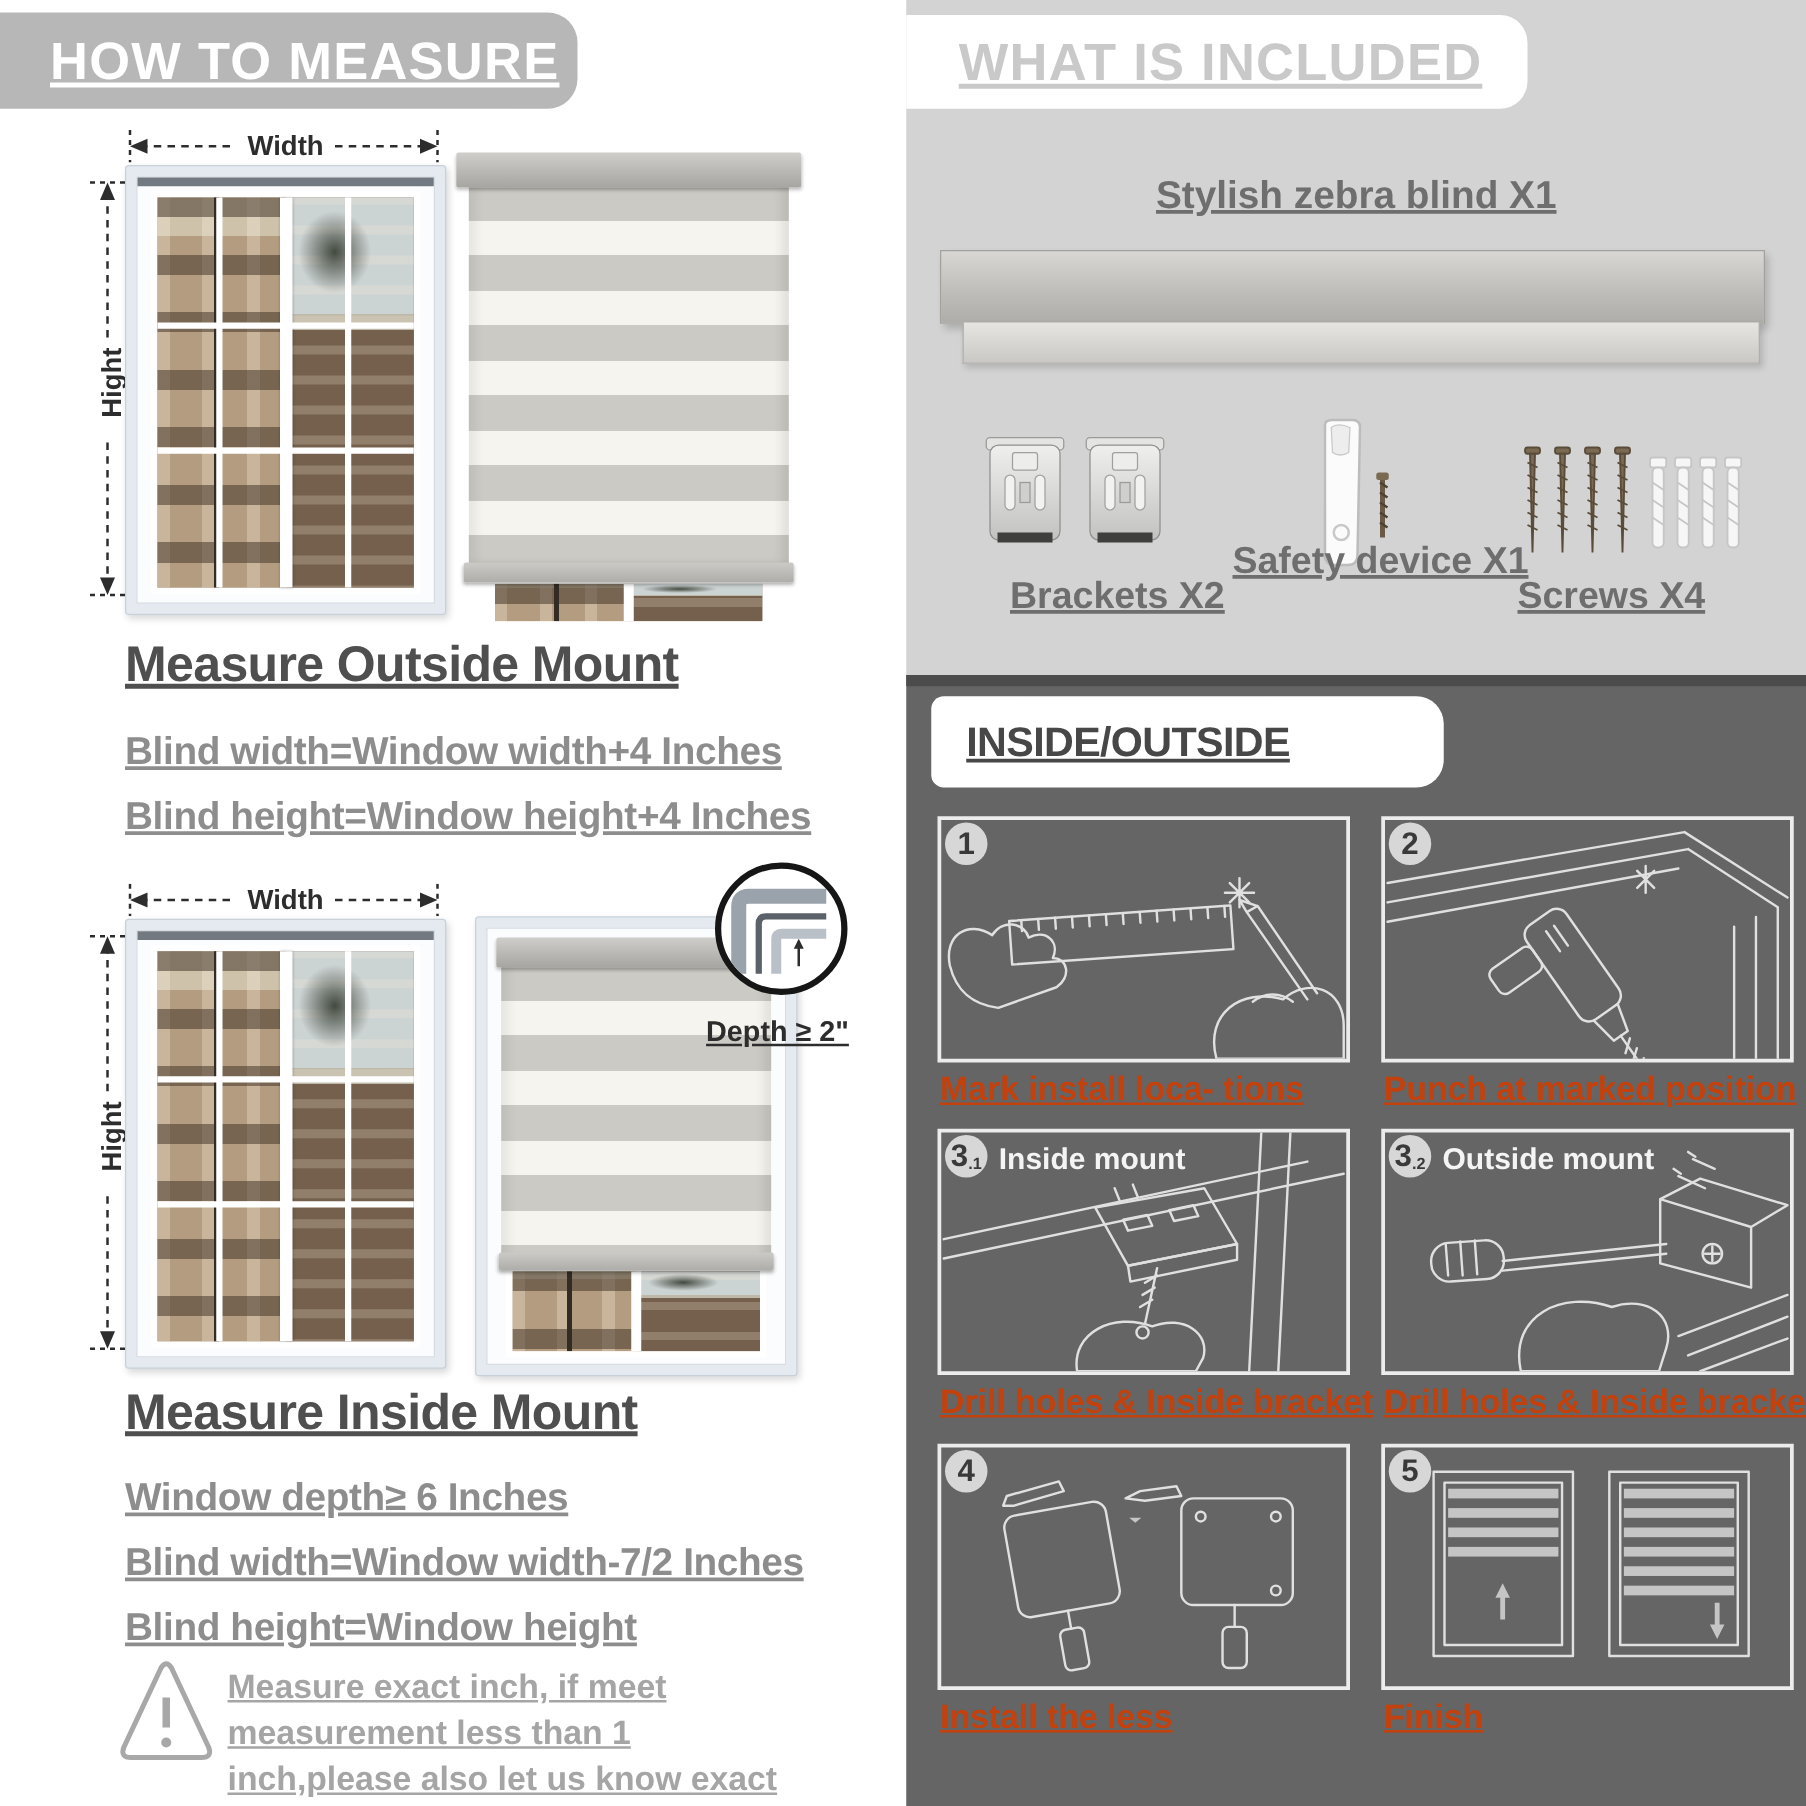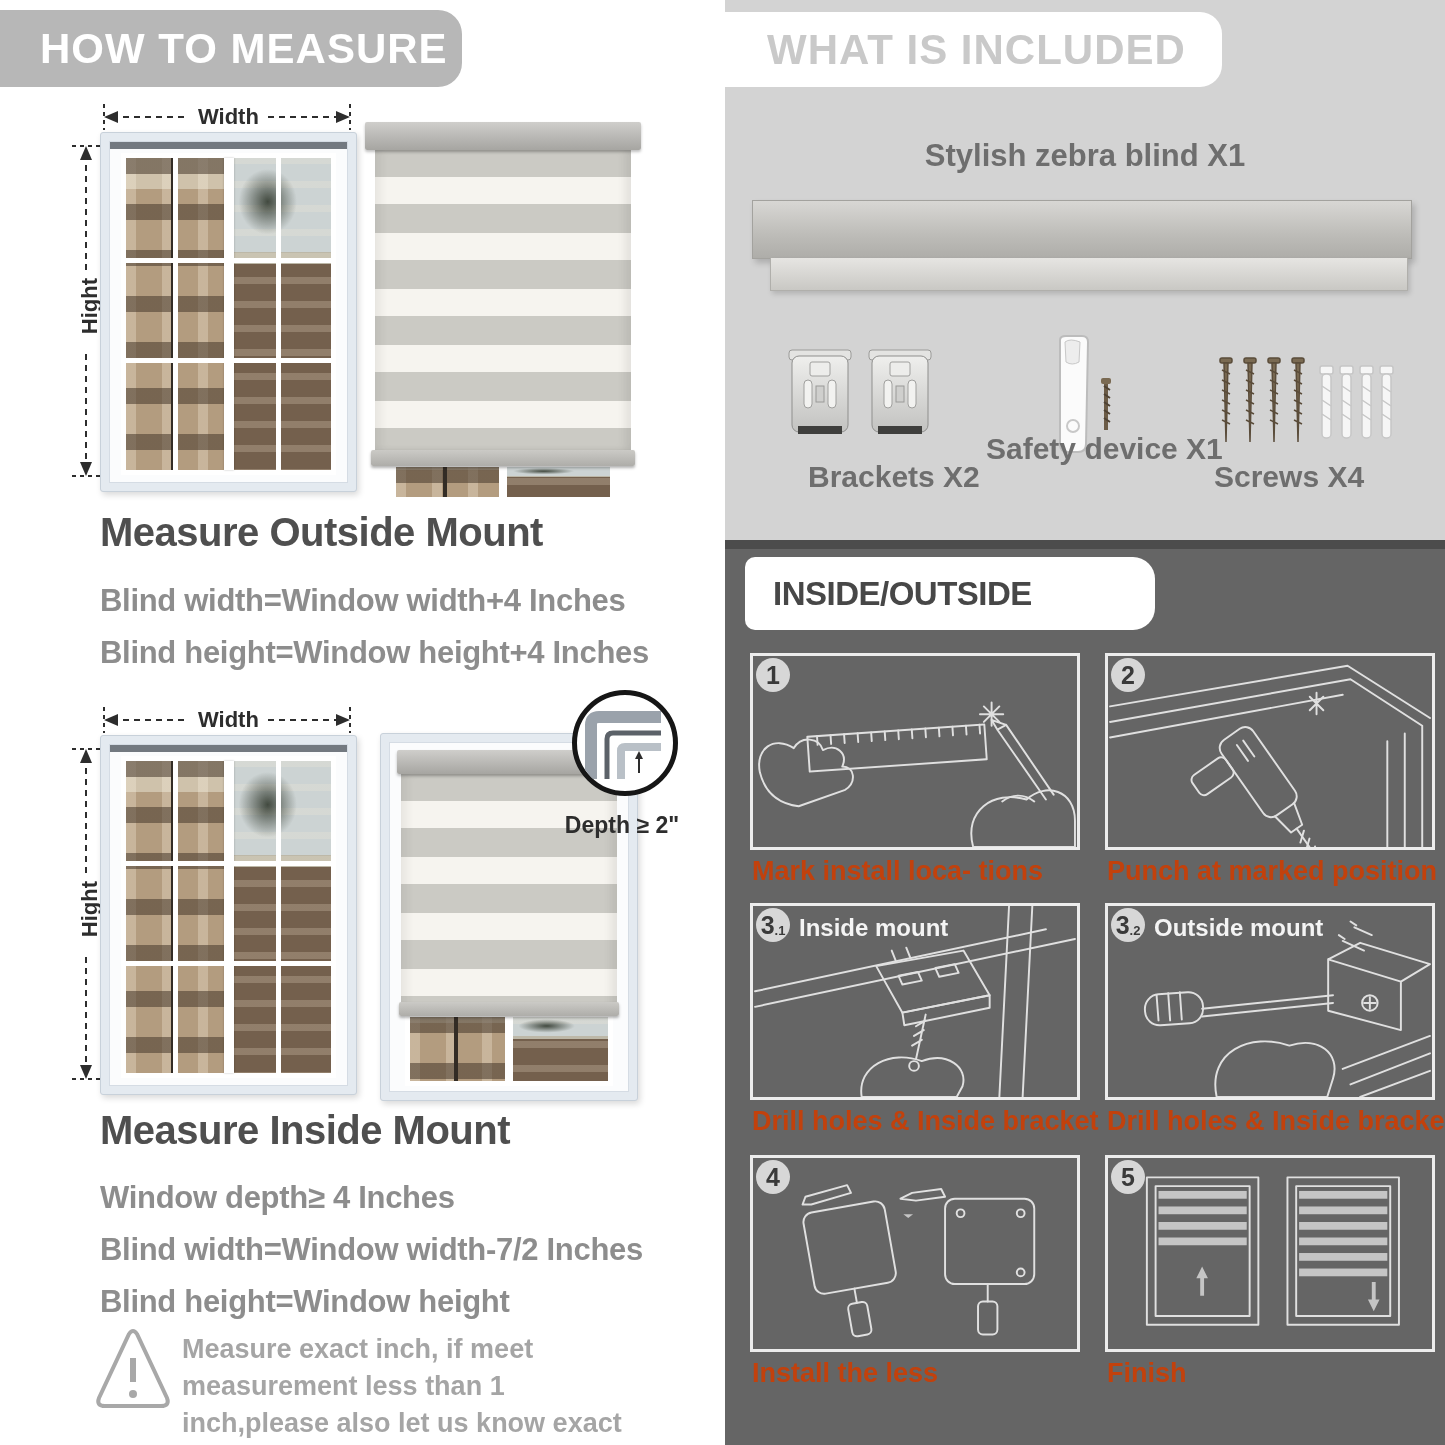--- a/index.html
+++ b/index.html
@@ -1,17 +1,17 @@
 <!DOCTYPE html>
 <html><head>
 <meta charset="utf-8">
 <style>
   html,body{margin:0;padding:0;background:#fff;}
   body{width:1445px;height:1445px;position:relative;font-family:"Liberation Sans",sans-serif;overflow:hidden;}
-  .abs{position:absolute;}
+  .abs{position:absolute;text-decoration:underline;}
 
   
   .l-header{left:0;top:10px;width:462px;height:77px;background:#b7b7b7;border-radius:0 24px 24px 0;
             color:#fff;font-size:42px;font-weight:bold;line-height:77px;padding-left:40px;box-sizing:border-box;letter-spacing:1px;}
   .sec-heading{font-size:40px;font-weight:bold;color:#4f4f4f;letter-spacing:-0.5px;}
   .sec-line{font-size:31px;font-weight:bold;color:#8d8d8d;letter-spacing:-0.3px;}
   .warn-text{font-size:27px;font-weight:600;color:#a5a5a5;line-height:37px;}
 
   
   .window{background:#e4eaf0;border:1px solid #c8d1da;border-radius:3px;box-shadow:2px 3px 6px rgba(0,0,0,.15);}
@@ -204,21 +204,21 @@
     <path d="M14,84 L14,30 Q14,22 22,22 L84,22" stroke="#9aa2ab" stroke-width="12" fill="none"></path>
     <path d="M30,84 L30,44 Q30,38 36,38 L84,38" stroke="#5c6269" stroke-width="5" fill="none"></path>
     <path d="M44,84 L44,56 Q44,52 48,52 L84,52" stroke="#b9c0c7" stroke-width="8" fill="none"></path>
     <line x1="62" y1="58" x2="62" y2="78" stroke="#2d2d2d" stroke-width="2"></line>
     <polygon points="62,56 58,64 66,64" fill="#2d2d2d"></polygon>
   </svg>
 </div>
 <div class="abs depth-label" style="left:562px;top:812px;width:120px;">Depth ≥ 2"</div>
 
 <div class="abs sec-heading" style="left:100px;top:1108px;">Measure Inside Mount</div>
-<div class="abs sec-line" style="left:100px;top:1180px;">Window depth≥ 4 Inches</div>
+<div class="abs sec-line" style="left:100px;top:1180px;">Window depth≥ 6 Inches</div>
 <div class="abs sec-line" style="left:100px;top:1232px;">Blind width=Window width-7/2 Inches</div>
 <div class="abs sec-line" style="left:100px;top:1284px;">Blind height=Window height</div>
 
 <div class="abs" style="left:95px;top:1326px;width:76px;height:84px;">
   <svg width="76" height="84" viewBox="0 0 76 84">
     <path d="M34,8 Q38,2 42,8 L72,72 Q75,80 66,80 L10,80 Q1,80 4,72 Z" fill="none" stroke="#a8a8a8" stroke-width="4"></path>
     <line x1="38" y1="32" x2="38" y2="56" stroke="#a8a8a8" stroke-width="6"></line>
     <circle cx="38" cy="68" r="4" fill="#a8a8a8"></circle>
   </svg>
 </div>

